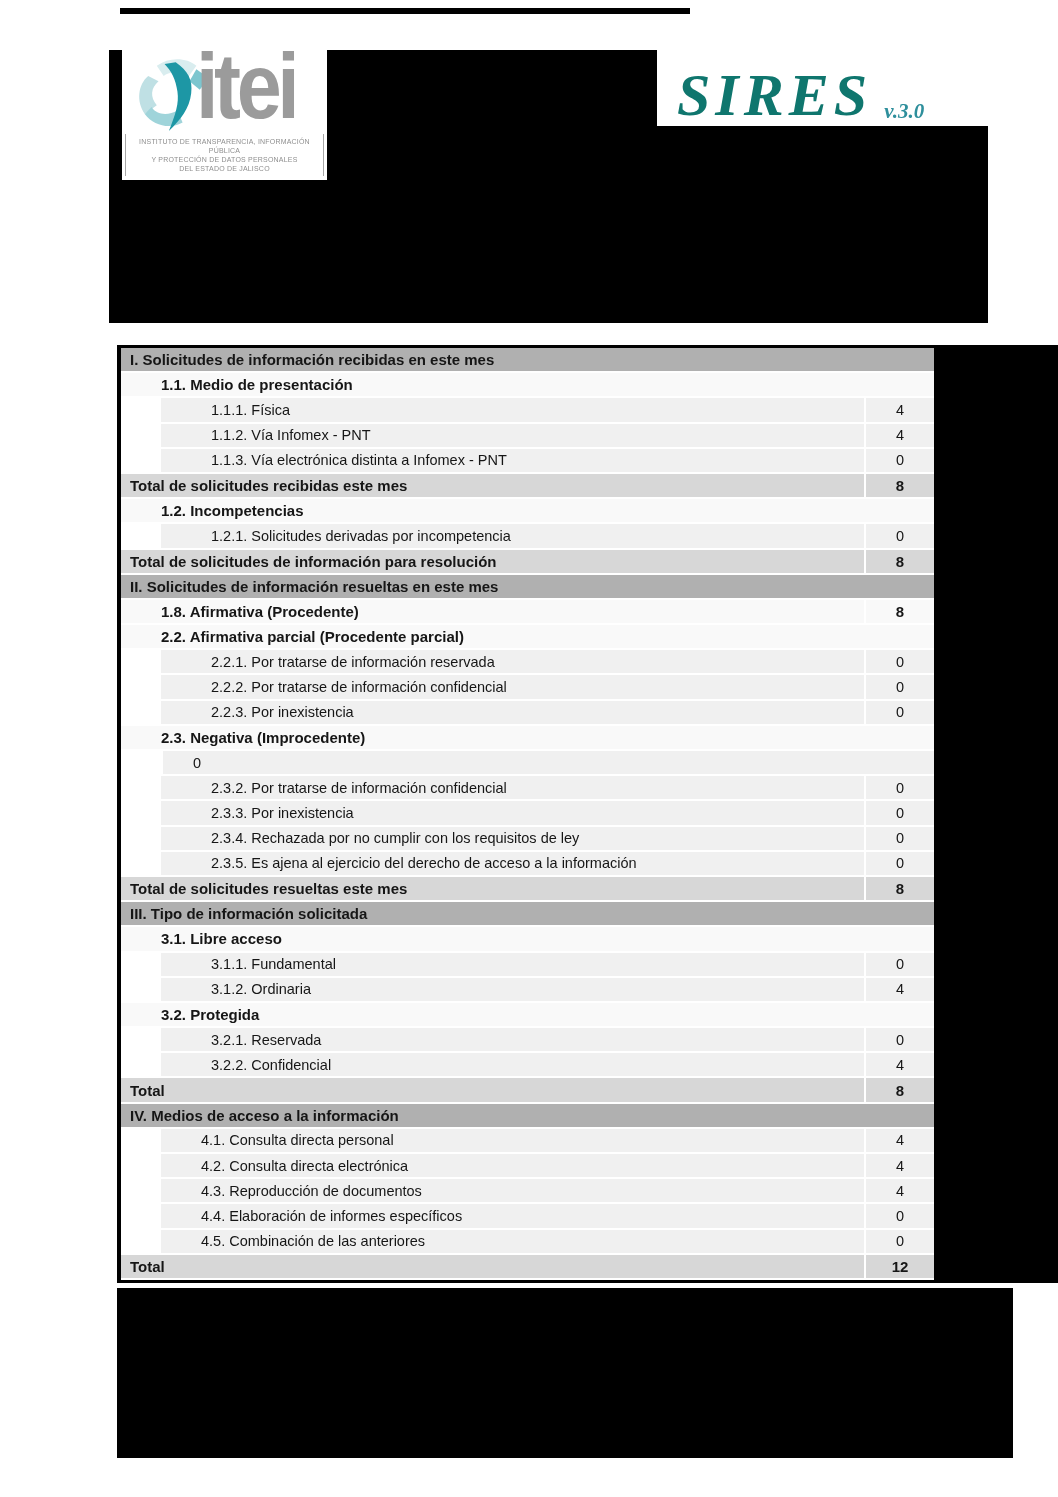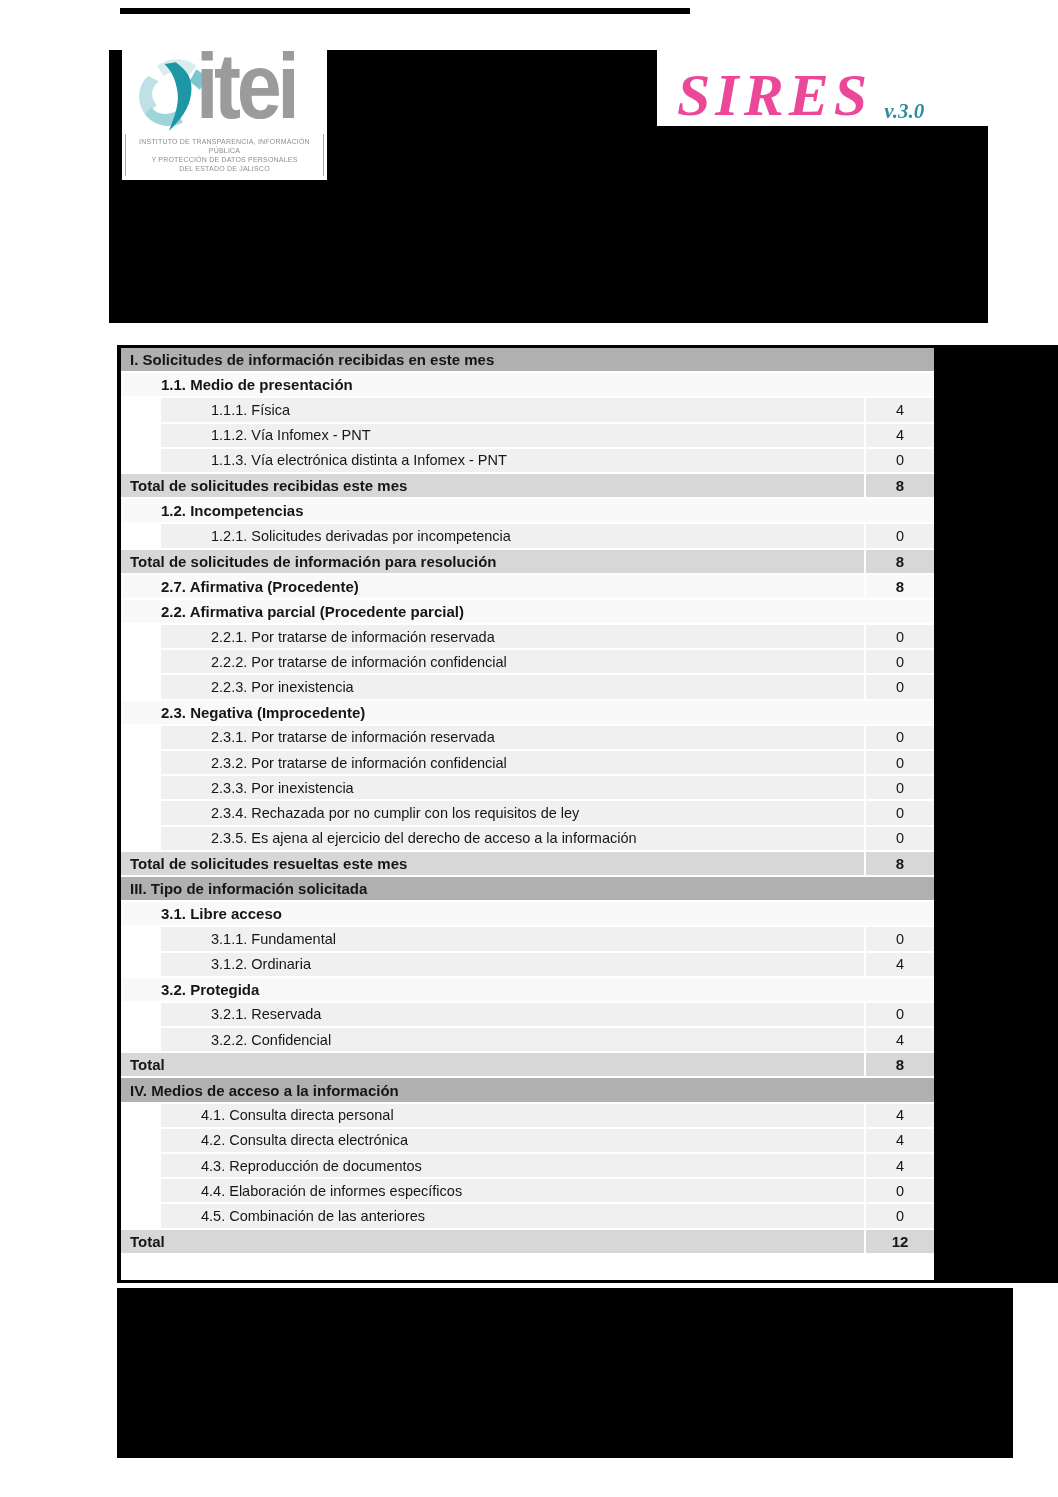--- a/index.html
+++ b/index.html
@@ -18,21 +18,21 @@
              transform-origin:left top;}
   .itei-strip{position:absolute;left:3px;right:3px;top:84px;height:42px;
               border-left:1px solid #a6a6a6;border-right:1px solid #a6a6a6;
               display:flex;flex-direction:column;justify-content:center;text-align:center;}
   .itei-strip span{display:block;font-size:7px;line-height:9px;color:#8f8f8f;letter-spacing:.2px;}
 
   
   .sires-box{position:absolute;left:657px;top:50px;width:331px;height:76px;background:#ffffff;
              display:flex;align-items:flex-end;padding:0 0 4px 20px;box-sizing:border-box;}
   .sires-title{font-family:"Liberation Serif","DejaVu Serif",serif;font-style:italic;
-               font-weight:bold;font-size:60px;line-height:54px;color:#ec4899;letter-spacing:5px;}
+               font-weight:bold;font-size:60px;line-height:54px;color:#0f766e;letter-spacing:5px;}
   .sires-version{font-family:"Liberation Serif","DejaVu Serif",serif;font-style:italic;
                  font-weight:bold;font-size:21px;line-height:21px;color:#2e8f9c;margin-left:12px;}
 
   
   .table-frame{position:absolute;left:117px;top:345px;width:1025px;height:938px;background:#000000;}
   .table-body{position:absolute;left:4px;top:3px;width:813px;height:932px;background:#ffffff;}
   .row{display:flex;height:25.2px;box-sizing:border-box;border-bottom:2px solid #ffffff;
        align-items:stretch;font-size:14.5px;color:#161616;}
   .row:last-child{border-bottom:none;height:23.4px;}
   .row.section{background:#b0b0b0;font-weight:bold;font-size:15px;}
@@ -106,22 +106,25 @@
           <div class="lab">1.2. Incompetencias</div>
         </div>
         <div class="row item indent2">
           <div class="lab">1.2.1. Solicitudes derivadas por incompetencia</div>
           <div class="val">0</div>
         </div>
         <div class="row total indent0">
           <div class="lab">Total de solicitudes de información para resolución</div>
           <div class="val">8</div>
         </div>
-        <div class="row subheader indent1">
-          <div class="lab">2.7. Afirmativa (Procedente)</div>
+        <div class="row section indent0">
+          <div class="lab">II. Solicitudes de información resueltas en este mes</div>
+        </div>
+        <div class="row subheader indent1">
+          <div class="lab">1.8. Afirmativa (Procedente)</div>
           <div class="val">8</div>
         </div>
         <div class="row subheader indent1">
           <div class="lab">2.2. Afirmativa parcial (Procedente parcial)</div>
         </div>
         <div class="row item indent2">
           <div class="lab">2.2.1. Por tratarse de información reservada</div>
           <div class="val">0</div>
         </div>
         <div class="row item indent2">
@@ -129,21 +132,20 @@
           <div class="val">0</div>
         </div>
         <div class="row item indent2">
           <div class="lab">2.2.3. Por inexistencia</div>
           <div class="val">0</div>
         </div>
         <div class="row subheader indent1">
           <div class="lab">2.3. Negativa (Improcedente)</div>
         </div>
         <div class="row item indent2">
-          <div class="lab">2.3.1. Por tratarse de información reservada</div>
           <div class="val">0</div>
         </div>
         <div class="row item indent2">
           <div class="lab">2.3.2. Por tratarse de información confidencial</div>
           <div class="val">0</div>
         </div>
         <div class="row item indent2">
           <div class="lab">2.3.3. Por inexistencia</div>
           <div class="val">0</div>
         </div>

